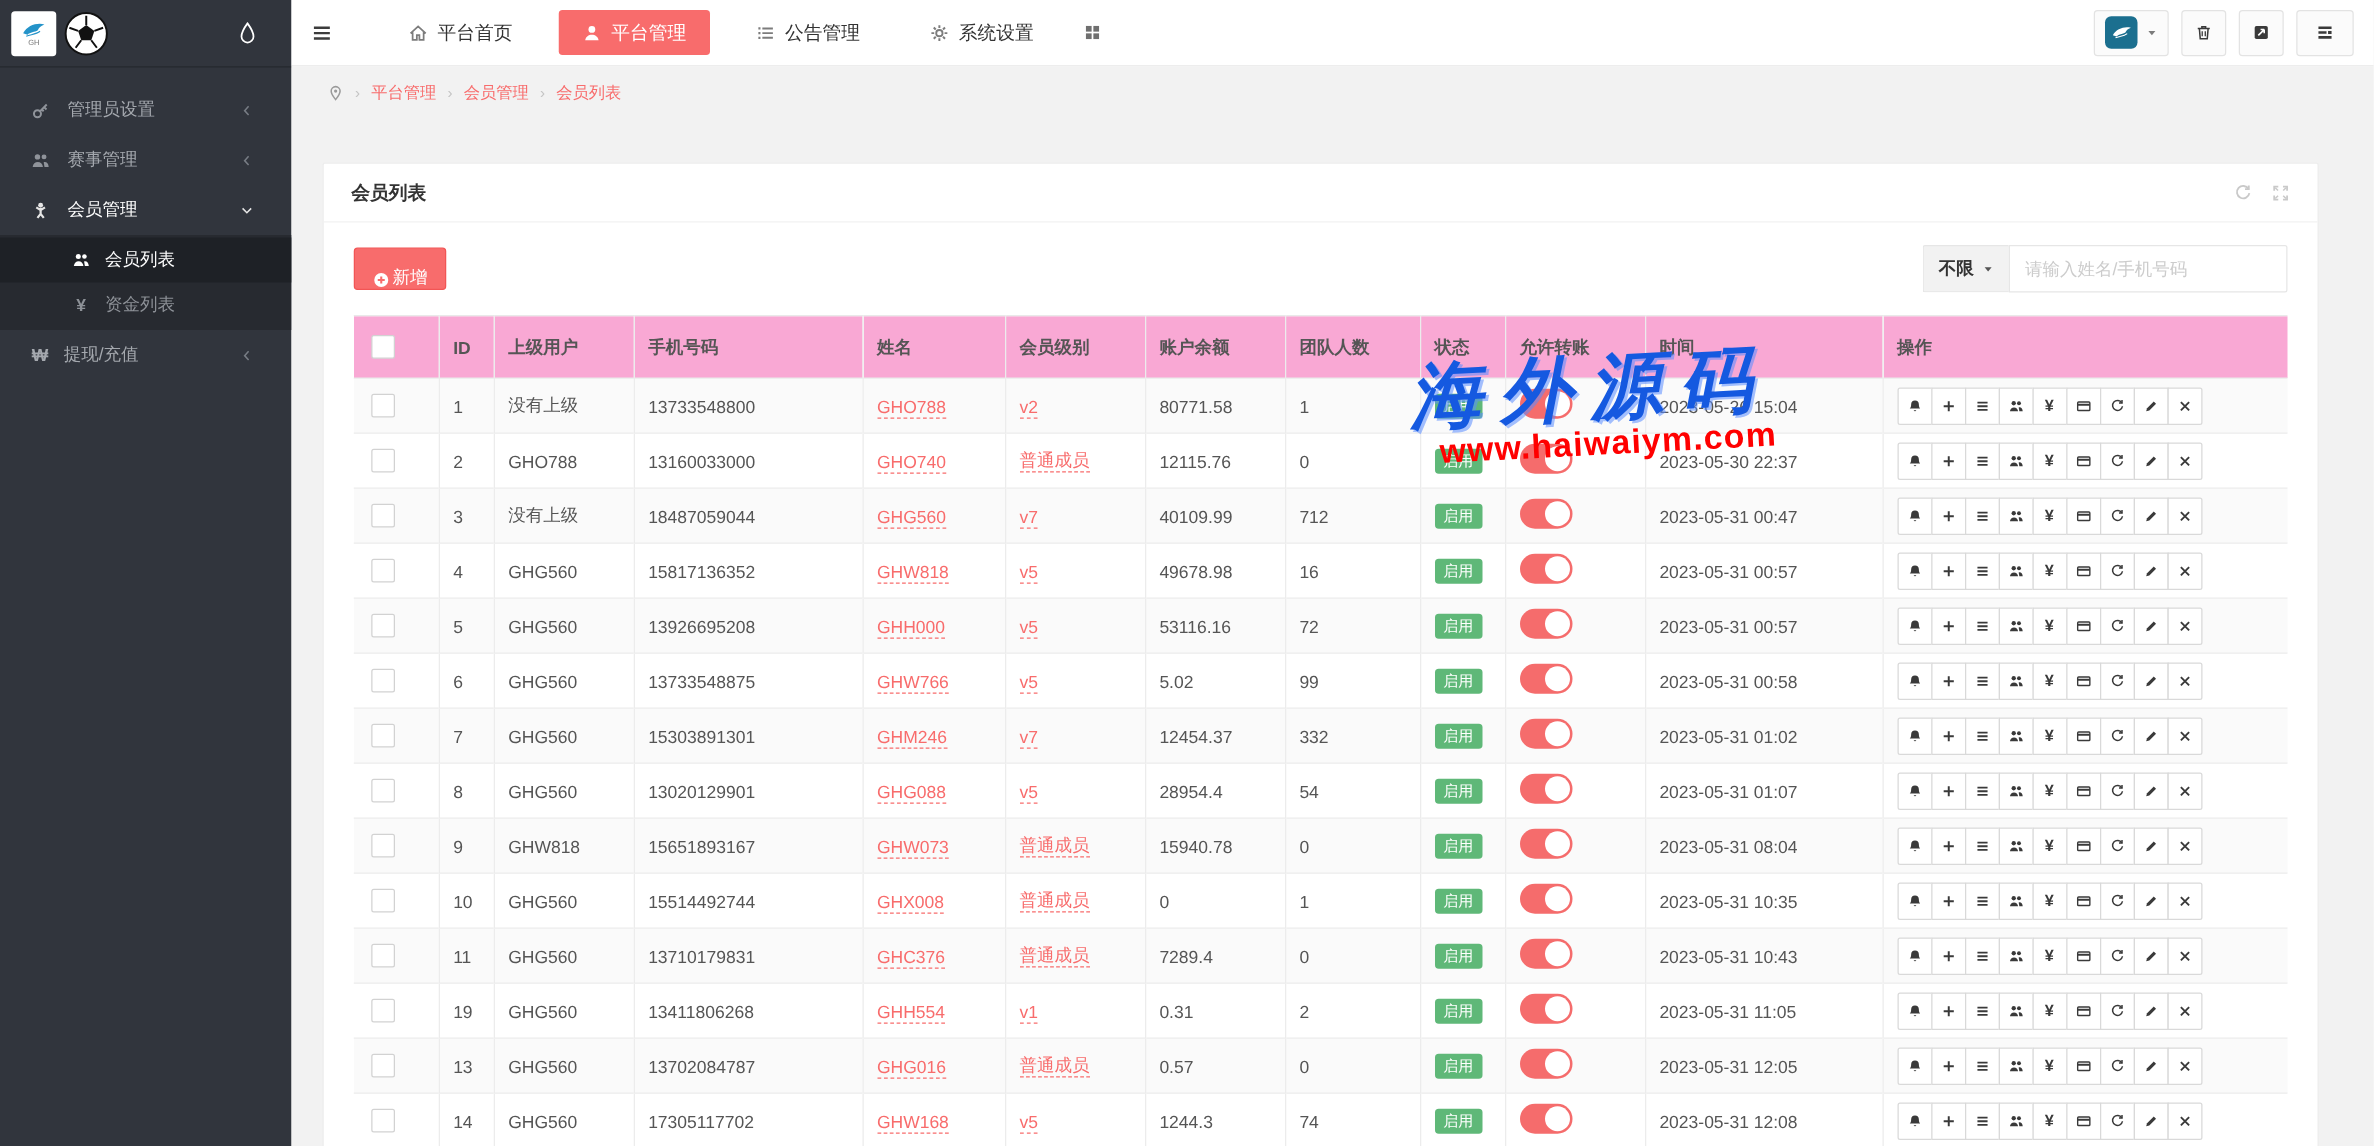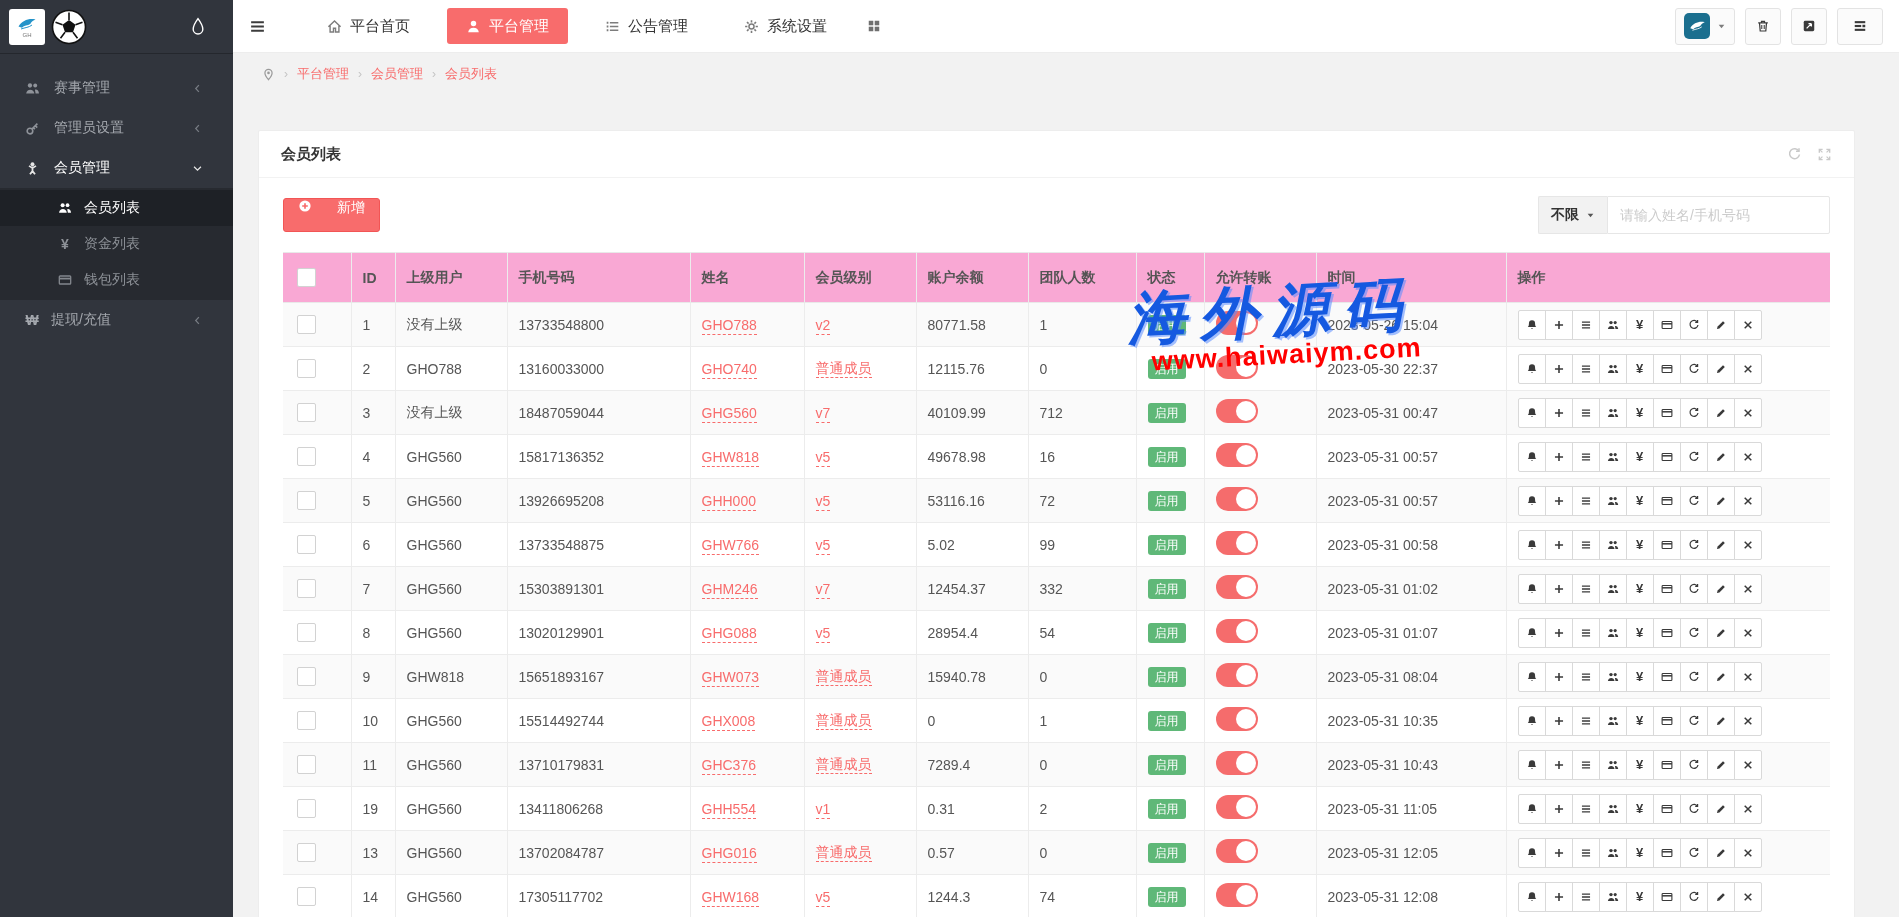--- a/index.html
+++ b/index.html
@@ -59,21 +59,21 @@
   .crumb-link{color:var(--accent);text-decoration:none;cursor:pointer;}
 
   
   .panel{position:absolute;left:258px;top:130px;width:1597px;height:840px;background:#fff;border:1px solid #ededed;border-radius:2px;z-index:2;}
   .panel-head{height:47px;border-bottom:1px solid #f2f2f2;display:flex;align-items:center;padding:0 22px;}
   .panel-title{font-size:15px;color:#333;font-weight:bold;}
   .panel-tools{margin-left:auto;display:flex;gap:15px;color:#c9c9c9;}
   .panel-tools .ic{width:15px;height:15px;cursor:pointer;}
   .panel-body{padding:18px 24px 0 24px;}
   .toolbar{display:flex;align-items:center;}
-  .btn-add{background:var(--accent);border:1px solid #f25555;color:#fff;height:34px;padding:0 14px;border-radius:3px;font-size:14px;display:flex;align-items:flex-start;gap:25px;cursor:pointer;}
+  .btn-add{background:var(--accent);border:1px solid #f25555;color:#fff;height:34px;padding:0 14px;border-radius:3px;font-size:14px;display:flex;align-items:flex-end;gap:2px;cursor:pointer;}
   .btn-add .ic{width:14px;height:14px;}
   .filter{margin-left:auto;display:flex;}
   .btn-filter{height:38px;background:#f2f2f2;border:1px solid #e6e6e6;border-right:none;border-radius:2px 0 0 2px;padding:0 12px;font-size:14px;font-weight:bold;color:#333;display:flex;align-items:center;gap:7px;cursor:pointer;}
   .btn-filter .caret{color:#555;}
   .search-input{height:38px;width:223px;border:1px solid #e6e6e6;border-radius:0 2px 2px 0;padding:0 12px;font-size:14px;color:#555;outline:none;background:#fff;}
   .search-input::placeholder{color:#ccc;}
 
   
   table{border-collapse:collapse;table-layout:fixed;width:100%;margin-top:18px;}
   th,td{border-right:1px solid #ececec;padding:0 11px;height:44px;text-align:left;font-weight:normal;overflow:hidden;white-space:nowrap;}
@@ -228,32 +228,32 @@
     <svg class="soccer">
         <use href="#i-soccer" xlink:href="#i-soccer"></use>
       </svg>
     <svg class="droplet">
         <use href="#i-droplet" xlink:href="#i-droplet"></use>
       </svg>
   </div>
   <div class="menu">
     <div class="m-item">
       <svg class="ic">
-          <use href="#i-users" xlink:href="#i-users"></use>
-        </svg>
-      <span>赛事管理</span>
+          <use href="#i-key" xlink:href="#i-key"></use>
+        </svg>
+      <span>管理员设置</span>
       <svg class="ic chev">
           <use href="#i-chev-left" xlink:href="#i-chev-left"></use>
         </svg>
     </div>
     <div class="m-item">
       <svg class="ic">
-          <use href="#i-key" xlink:href="#i-key"></use>
-        </svg>
-      <span>管理员设置</span>
+          <use href="#i-users" xlink:href="#i-users"></use>
+        </svg>
+      <span>赛事管理</span>
       <svg class="ic chev">
           <use href="#i-chev-left" xlink:href="#i-chev-left"></use>
         </svg>
     </div>
     <div class="m-item active">
       <svg class="ic">
           <use href="#i-person" xlink:href="#i-person"></use>
         </svg>
       <span>会员管理</span>
       <svg class="ic chev">
@@ -263,26 +263,20 @@
     <div class="submenu">
       <div class="s-item active">
         <svg class="ic">
             <use href="#i-users" xlink:href="#i-users"></use>
           </svg>
         <span>会员列表</span>
       </div>
       <div class="s-item">
         <span class="yen-glyph">¥</span>
         <span>资金列表</span>
-      </div>
-      <div class="s-item">
-        <svg class="ic">
-            <use href="#i-card" xlink:href="#i-card"></use>
-          </svg>
-        <span>钱包列表</span>
       </div>
     </div>
     <div class="m-item">
       <span class="yen-glyph">₩</span>
       <span>提现/充值</span>
       <svg class="ic chev">
           <use href="#i-chev-left" xlink:href="#i-chev-left"></use>
         </svg>
     </div>
   </div>

